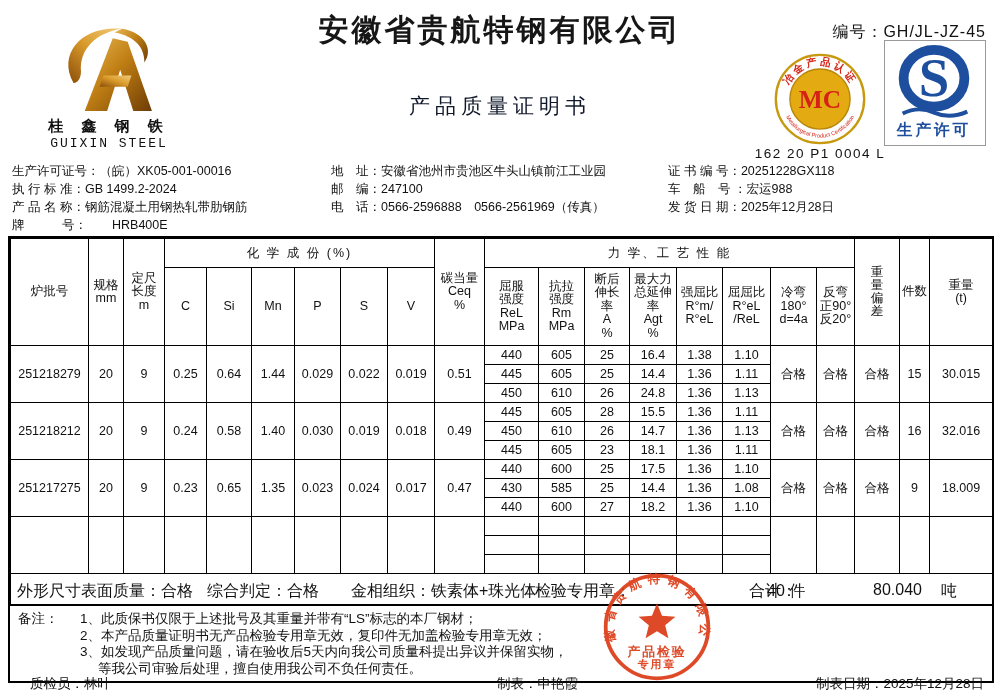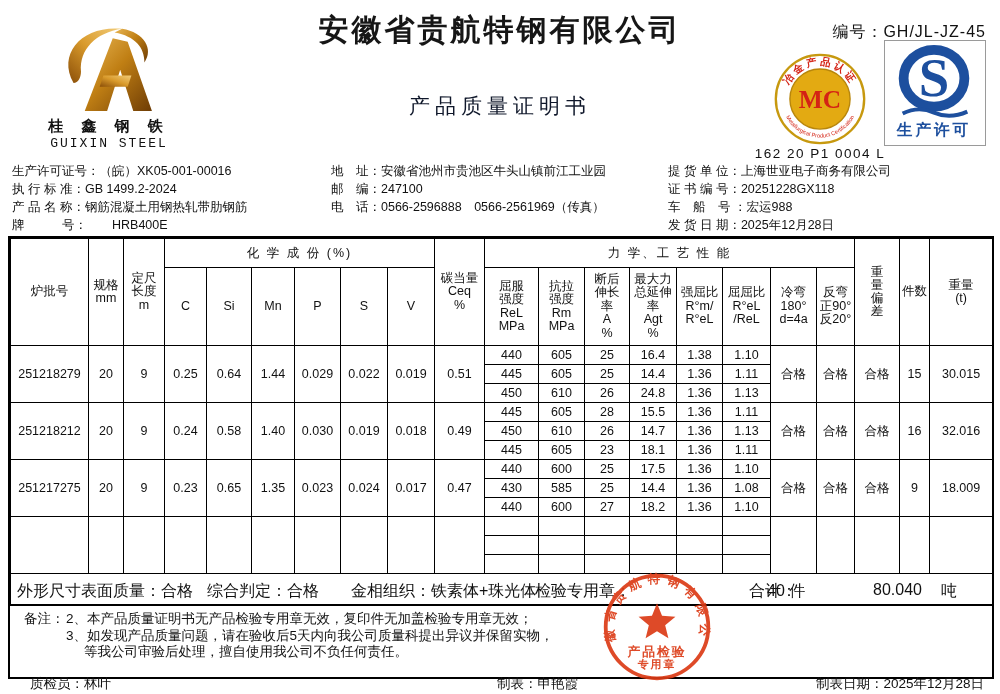--- a/index.html
+++ b/index.html
@@ -42,22 +42,22 @@
   th.group{height:28px;font-size:13.5px;letter-spacing:2px;}
   th.hdr,td.hdr{white-space:pre-line;line-height:13.5px;}
   th.vert{white-space:pre-line;line-height:13px;}
   tr.sub{height:19px;}
   tr.hdr2{height:78px;}
   td.sum{height:30px;border:1px solid #000;}
   .sumline{position:relative;height:30px;font-size:16px;text-align:left;}
   .sumline>span{position:absolute;top:7px;white-space:nowrap;}
 
   
-  .notes{border-top:1px solid #000;padding:5px 8px 4px 14px;font-size:13.5px;line-height:16.5px;
-        display:flex;min-height:62px;}
+  .notes{border-top:1px solid #000;padding:5px 8px 4px 8px;font-size:13.5px;line-height:16.5px;
+        display:flex;min-height:62px;gap:20px;}
   .notes .nlabel{width:42px;flex:none;}
   .notes .nlines{flex:1;}
   .notes .n4{margin-left:18px;}
 
   
   .footer{position:absolute;top:675px;left:0;width:100%;font-size:13.5px;}
   .footer .f1{position:absolute;left:30px;top:0;white-space:nowrap;}
   .footer .f2{position:absolute;left:497px;top:0;white-space:nowrap;}
   .footer .f3{position:absolute;right:16px;top:0;white-space:nowrap;}
 
@@ -131,21 +131,20 @@
     <div class="line"><span class="lbl">执 行 标 准：</span><span>GB 1499.2-2024</span></div>
     <div class="line"><span class="lbl">产 品 名 称：</span><span>钢筋混凝土用钢热轧带肋钢筋</span></div>
     <div class="line"><span class="lbl">牌　　　号：</span><span>　　HRB400E</span></div>
   </div>
   <div class="info" id="info2">
     <div class="line"><span class="lbl">地　址：</span><span>安徽省池州市贵池区牛头山镇前江工业园</span></div>
     <div class="line"><span class="lbl">邮　编：</span><span>247100</span></div>
     <div class="line"><span class="lbl">电　话：</span><span>0566-2596888　0566-2561969（传真）</span></div>
   </div>
   <div class="info" id="info3">
-    <div class="line"><span class="lbl">提 货 单 位：</span><span>上海世亚电子商务有限公司</span></div>
     <div class="line"><span class="lbl">证 书 编 号：</span><span>20251228GX118</span></div>
     <div class="line"><span class="lbl">车　船　号 ：</span><span>宏运988</span></div>
     <div class="line"><span class="lbl">发 货 日 期：</span><span>2025年12月28日</span></div>
   </div>
 
   <div class="tablewrap">
   <table class="main">
     <colgroup>
       <col style="width:78px">
           <col style="width:35px">
@@ -402,20 +401,21 @@
           <span style="left:930px">吨</span>
         </div>
       </td>
     </tr>
   </tbody>
       </table>
 
   <div class="notes">
     <div class="nlabel">备注：</div>
     <div class="nlines">
+      <div>1、此质保书仅限于上述批号及其重量并带有“LS”标志的本厂钢材；</div>
       <div>2、本产品质量证明书无产品检验专用章无效，复印件无加盖检验专用章无效；</div>
       <div>3、如发现产品质量问题，请在验收后5天内向我公司质量科提出异议并保留实物，</div>
       <div class="n4">等我公司审验后处理，擅自使用我公司不负任何责任。</div>
     </div>
   </div>
   </div>
 
   <div class="stamp">
     <svg viewBox="0 0 120 120">
       <circle cx="60" cy="60" r="54" fill="none" stroke="#dc3b16" stroke-width="4"></circle>

